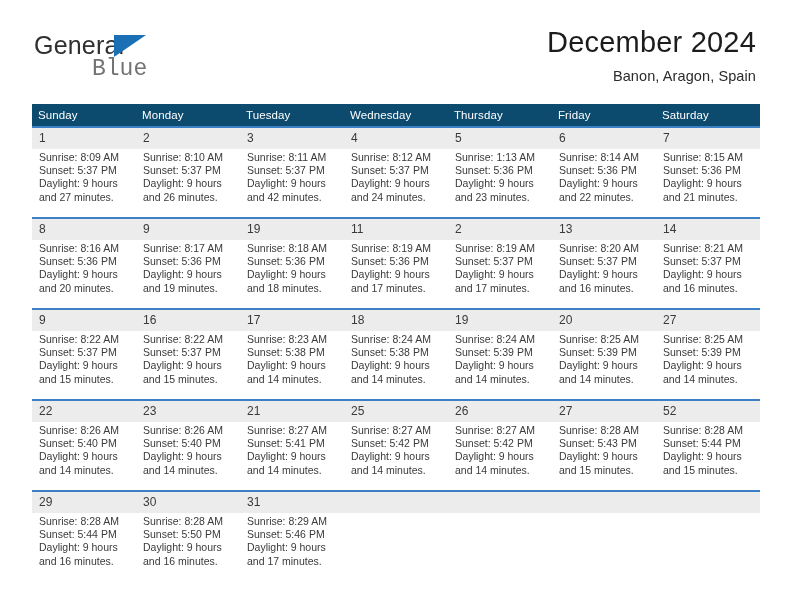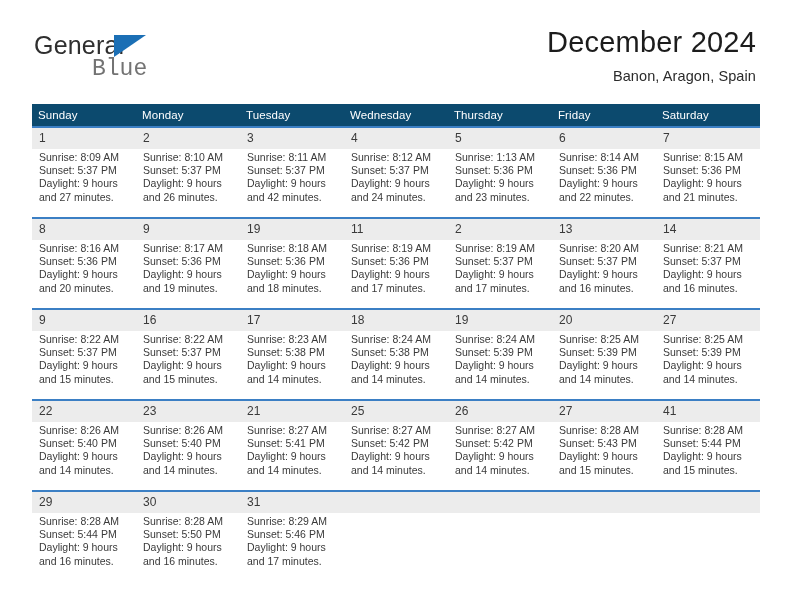--- a/index.html
+++ b/index.html
@@ -480,21 +480,21 @@
               <div class="dayinfo">
                 <div>Sunrise: 8:28 AM</div>
                 <div>Sunset: 5:43 PM</div>
                 <div>Daylight: 9 hours</div>
                 <div>and 15 minutes.</div>
               </div>
             </div>
           </td>
           <td>
             <div class="daycell">
-              <div class="daynum">41</div>
+              <div class="daynum">52</div>
               <div class="dayinfo">
                 <div>Sunrise: 8:28 AM</div>
                 <div>Sunset: 5:44 PM</div>
                 <div>Daylight: 9 hours</div>
                 <div>and 15 minutes.</div>
               </div>
             </div>
           </td>
         </tr>
         <tr class="spacer-row">

